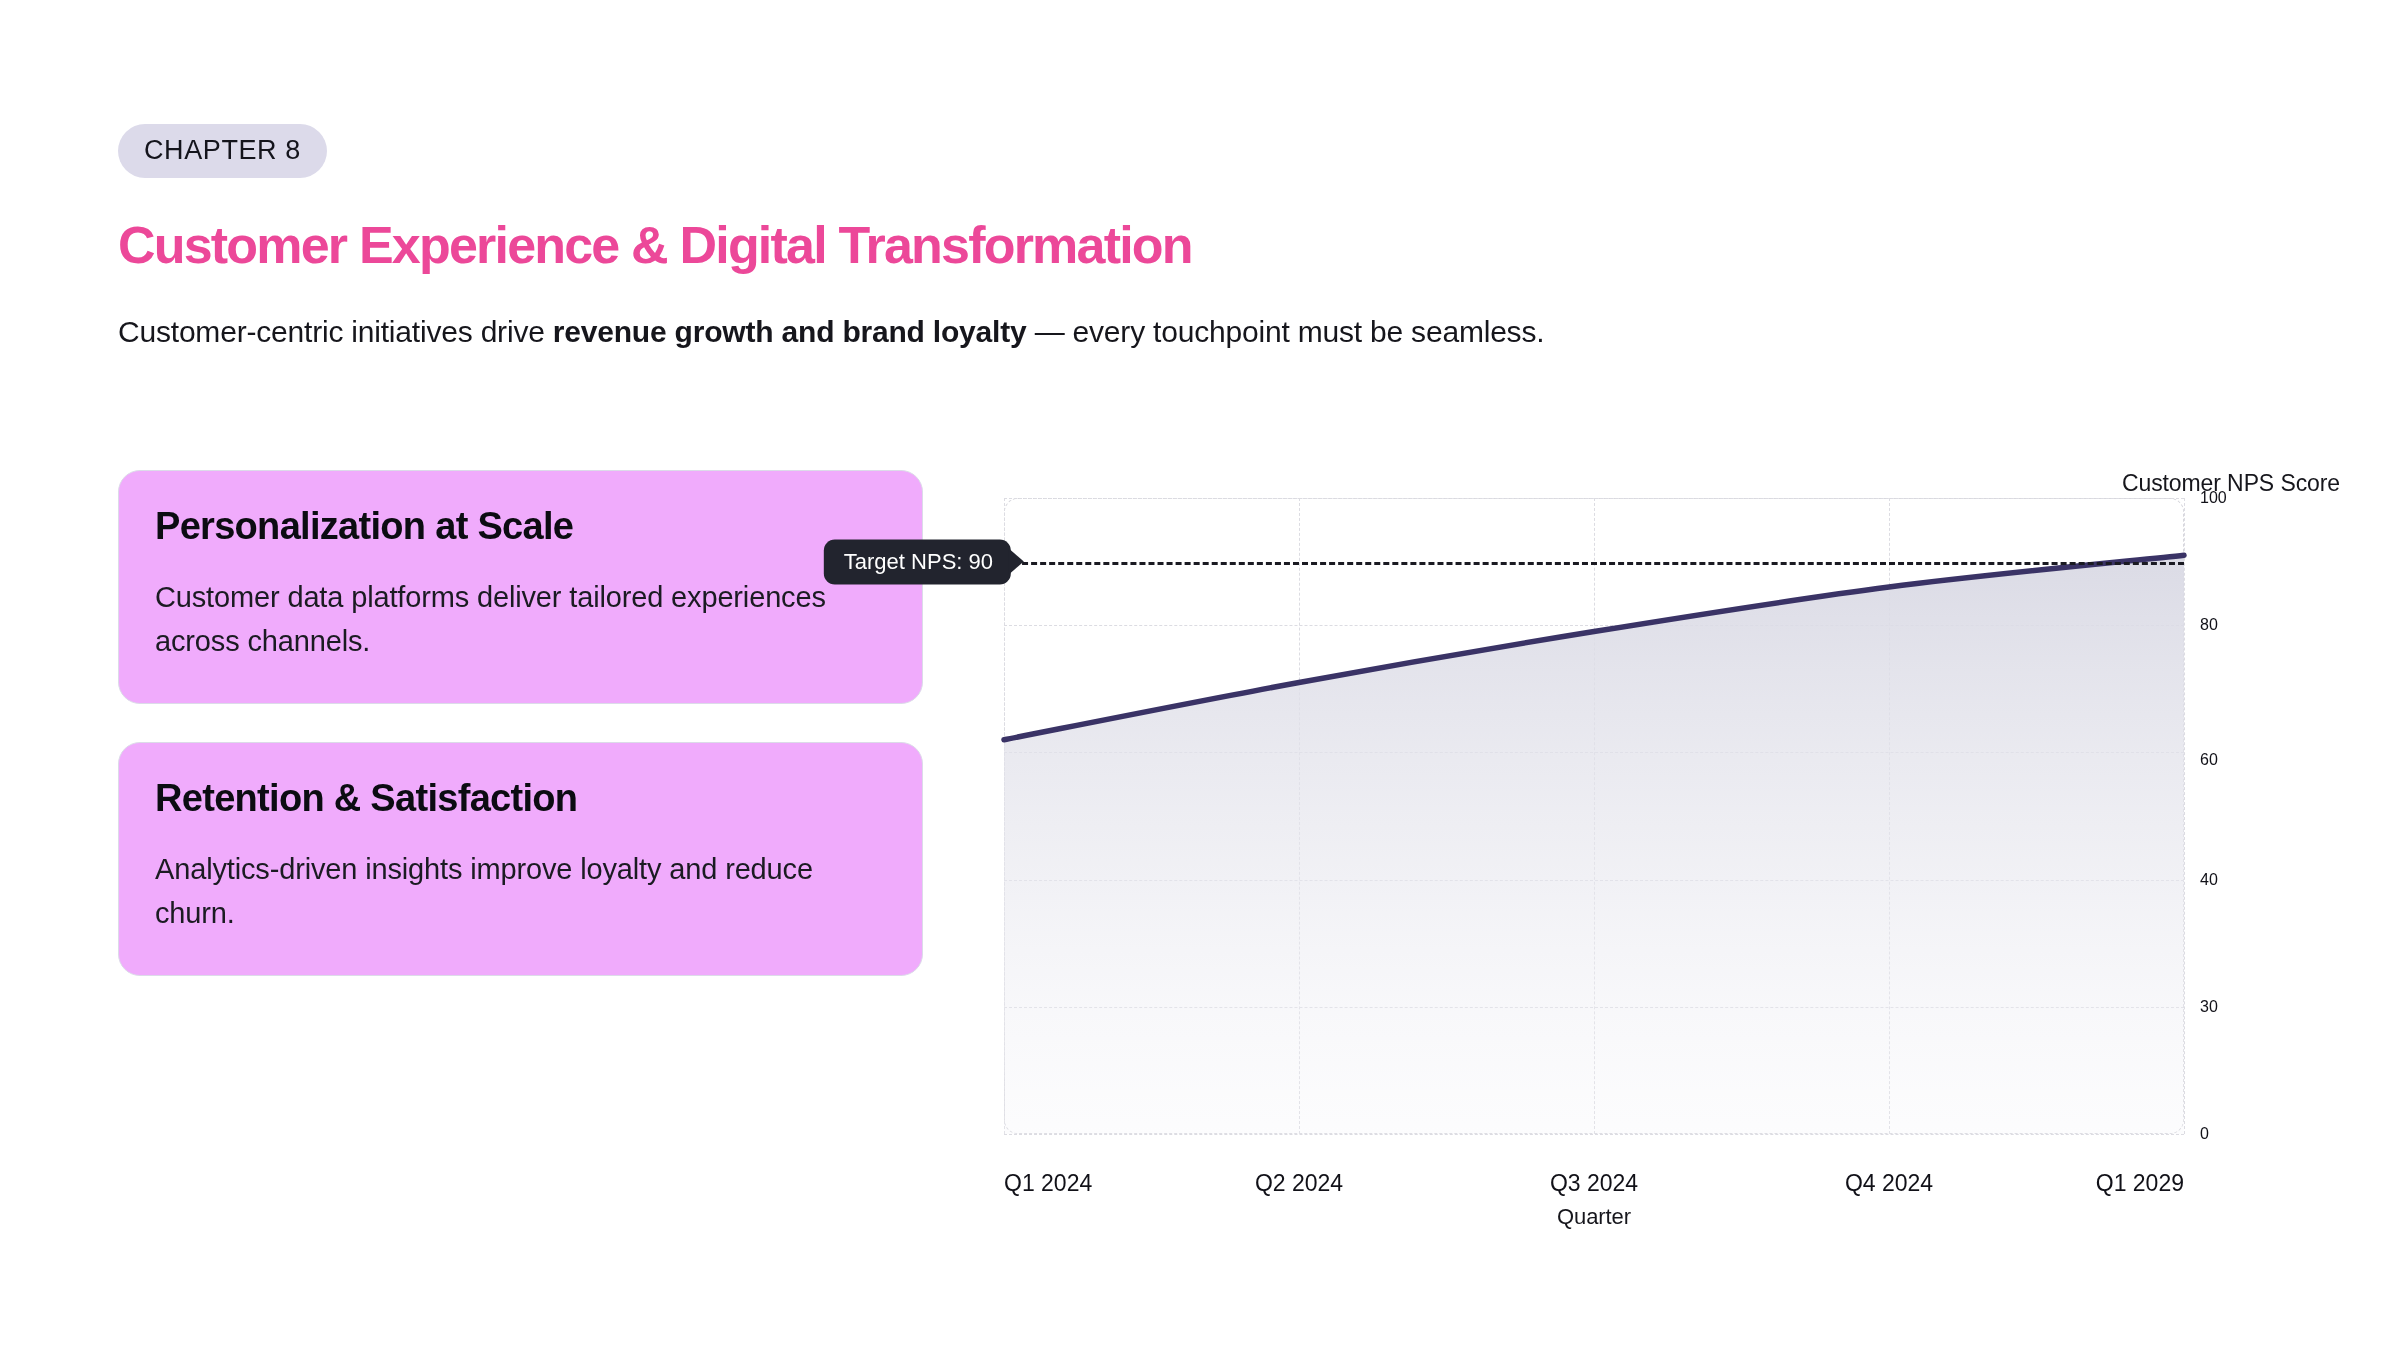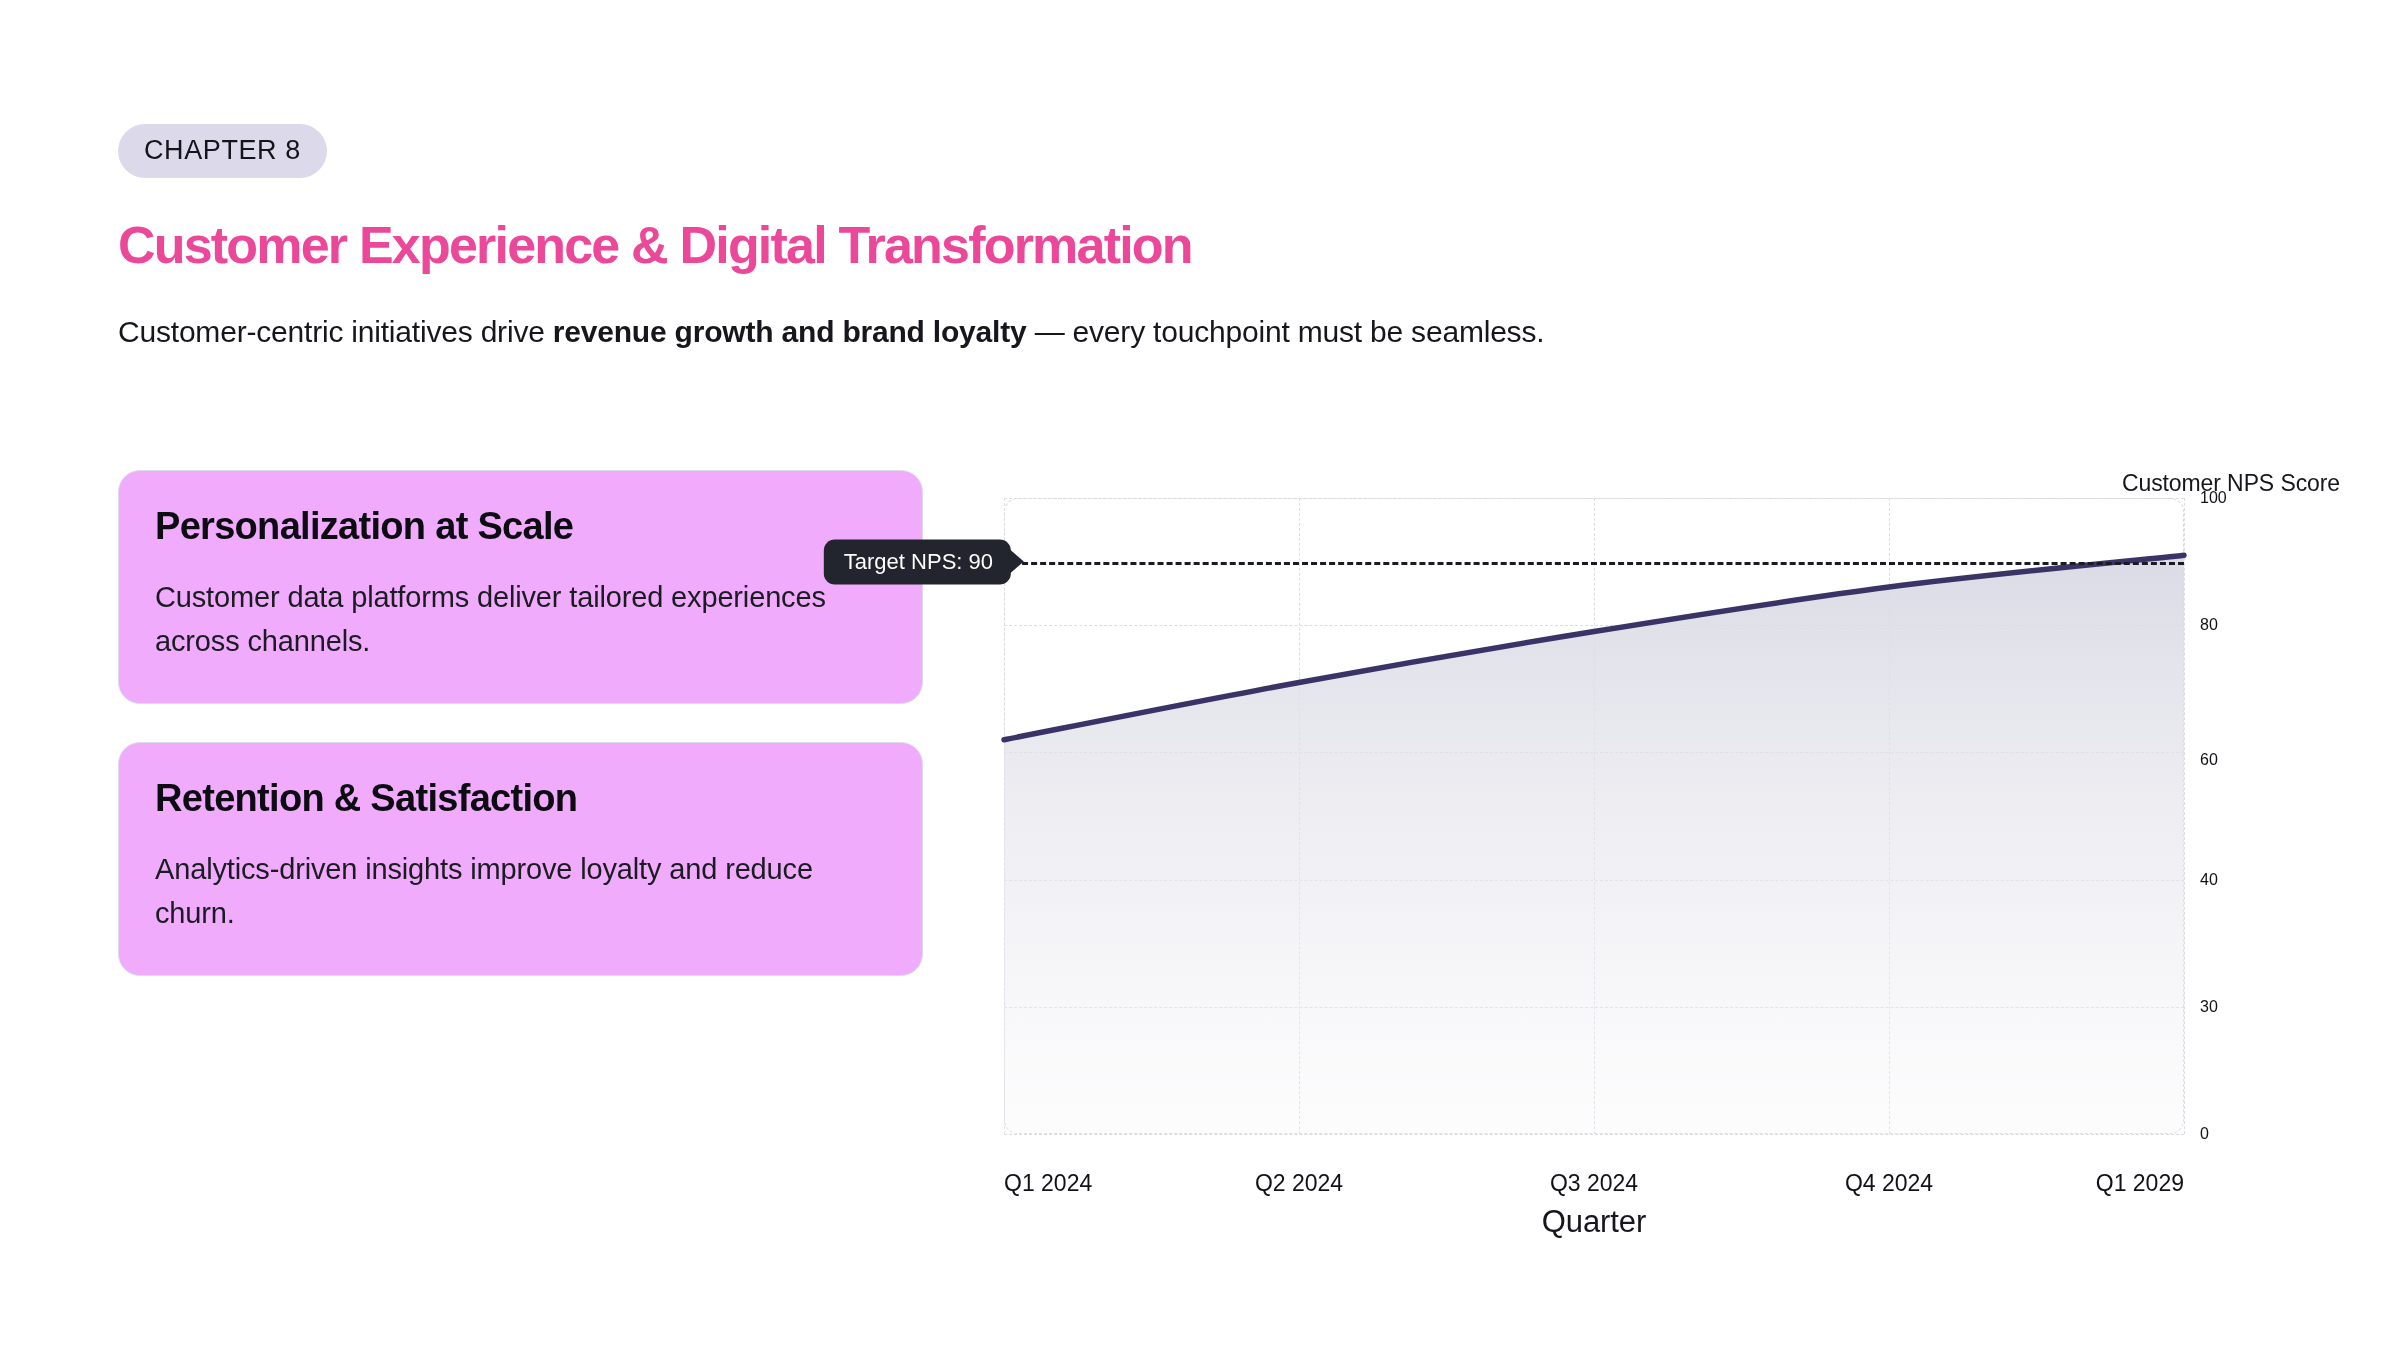--- a/index.html
+++ b/index.html
@@ -143,21 +143,21 @@
   .xtick {
     position: absolute;
     top: 672px;
     font-size: 23px;
     color: #111118;
     white-space: nowrap;
   }
   .x-axis-title {
     position: absolute;
     top: 706px;
-    font-size: 31px;
+    font-size: 22px;
     color: #16161c;
     letter-spacing: -0.1px;
   }
   .series-svg {
     position: absolute;
     inset: 0;
     overflow: visible;
   }
   .target-line {
     position: absolute;

